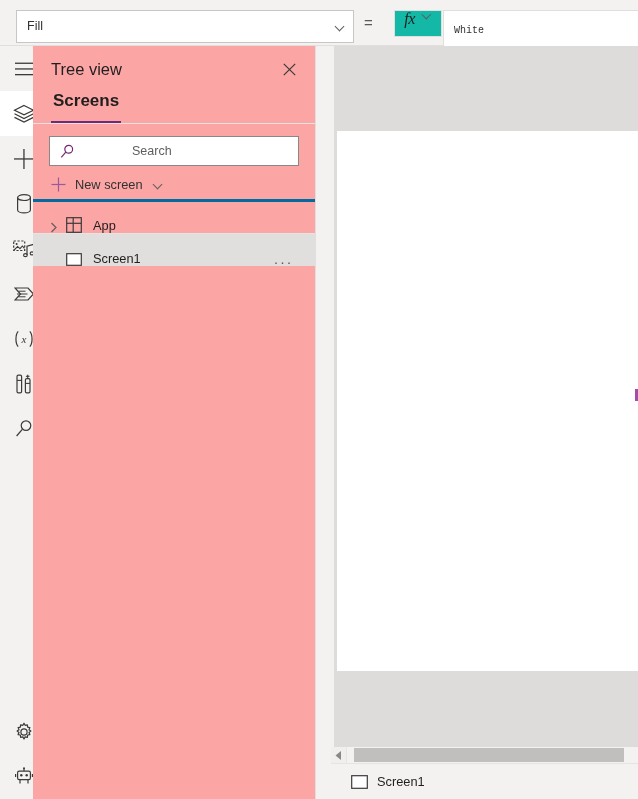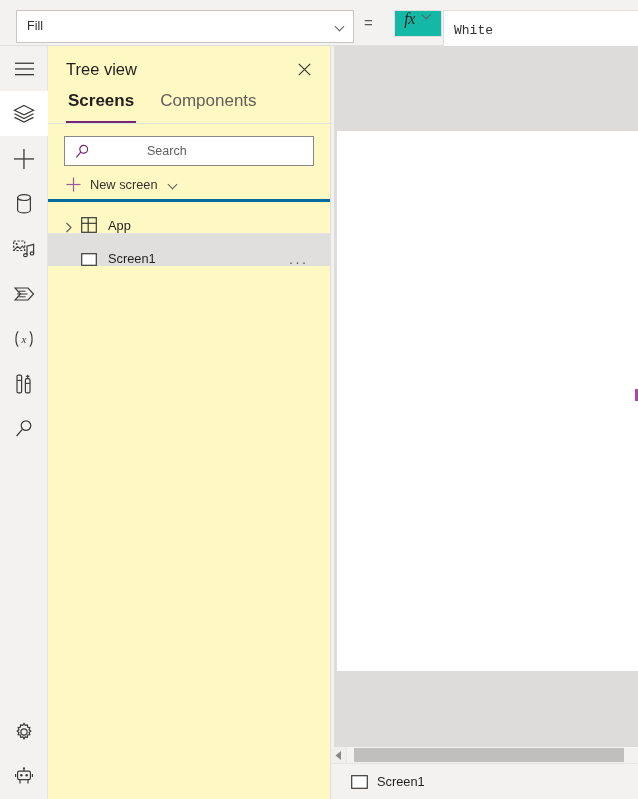--- a/index.html
+++ b/index.html
@@ -86,21 +86,21 @@
   }
   .formula-input {
     position: absolute; left: 443px; top: 10px;
     width: 195px; height: 40px;
     background: #ffffff;
     border: 1px solid #e1dfdd;
     border-right: none;
     display: flex; align-items: center;
     padding-left: 10px;
     font-family: "Liberation Mono", monospace;
-    font-size: 13px;
+    font-size: 10px;
     color: #323130;
   }
 
   
   .rail {
     position: absolute; left: 0; top: 46px;
     width: 48px; height: 753px;
     background: #f3f2f1;
     border-right: 1px solid #e6e4e2;
   }
@@ -110,23 +110,23 @@
     position: relative;
   }
   .rail-btn.active { background: #ffffff; }
   .rail-bottom {
     position: absolute; left: 0; bottom: 0; width: 48px;
   }
   .icon { display: block; }
 
   
   .tree-panel {
-    position: absolute; left: 48px; top: 46px;
+    position: absolute; left: 33px; top: 46px;
     width: 283px; height: 753px;
-    background: #fef9c3;
+    background: #fca5a5;
     border-right: 1px solid #e1dfdd;
   }
   .tree-header {
     position: relative;
     height: 46px;
     display: flex; align-items: center;
     padding: 0 14px 0 18px;
   }
   .tree-title {
     font-size: 16.5px;
@@ -405,21 +405,20 @@
       <div class="close-x">
         <svg width="13" height="13" viewBox="0 0 13 13">
           <line x1="0.8" y1="0.8" x2="12.2" y2="12.2" stroke="#3b3a39" stroke-width="1.2"></line>
           <line x1="12.2" y1="0.8" x2="0.8" y2="12.2" stroke="#3b3a39" stroke-width="1.2"></line>
         </svg>
       </div>
     </div>
 
     <div class="tabs">
       <div class="tab sel">Screens</div>
-      <div class="tab">Components</div>
     </div>
 
     <div class="search-wrap">
       <div class="search-box">
         <svg width="15" height="15" viewBox="0 0 15 15">
           <circle cx="8.7" cy="5.3" r="3.9" fill="none" stroke="#742774" stroke-width="1.2"></circle>
           <line x1="5.8" y1="8.2" x2="1.3" y2="13.4" stroke="#742774" stroke-width="1.2"></line>
         </svg>
         <span class="search-text">Search</span>
       </div>

